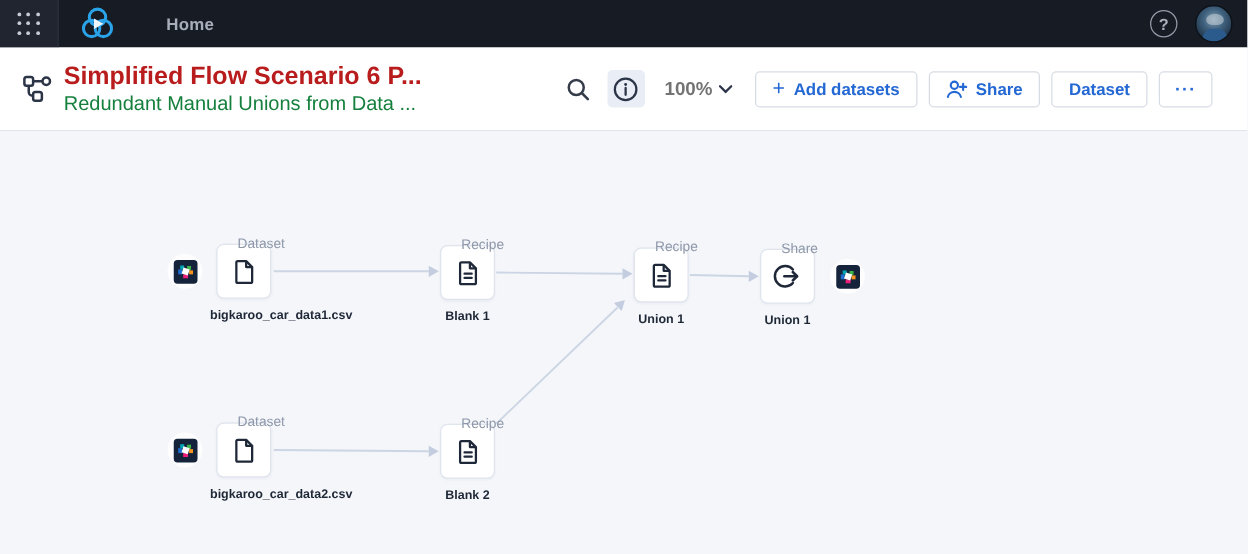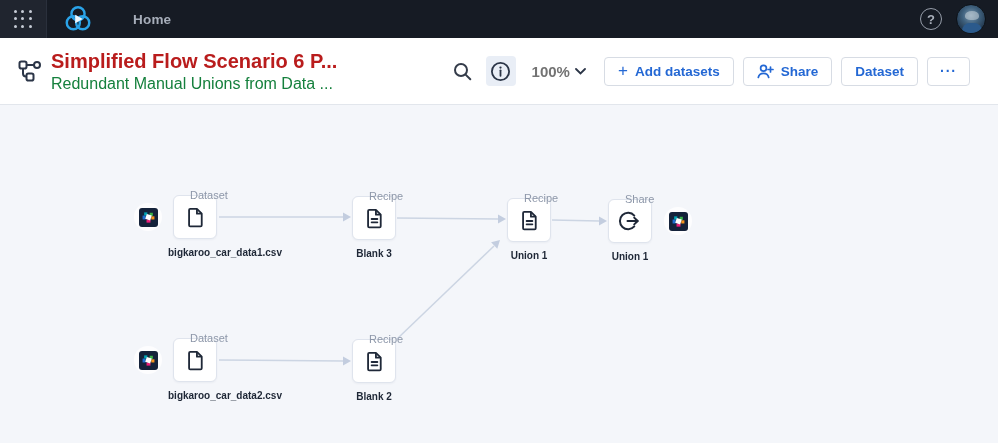--- a/index.html
+++ b/index.html
@@ -213,21 +213,21 @@
 
   <div class="node-group" style="left:352px; top:90px;">
     <div class="node-type">Recipe</div>
     <div class="node-box">
       <svg width="23" height="23" viewBox="0 0 24 24" fill="none" stroke="#1f2838" stroke-width="1.9" stroke-linejoin="round">
         <path d="M6.5,3 h7 l5,5 v12 a1.2,1.2 0 0 1 -1.2,1.2 h-10.8 a1.2,1.2 0 0 1 -1.2,-1.2 v-15.8 a1.2,1.2 0 0 1 1.2,-1.2 z"></path>
         <path d="M13.5,3 v5 h5"></path>
         <path d="M9,12.5 h6 M9,16 h6" stroke-linecap="round"></path>
       </svg>
     </div>
-    <div class="node-name align-center">Blank 3</div>
+    <div class="node-name align-center">Blank 1</div>
   </div>
 
   <div class="node-group" style="left:507px; top:92px;">
     <div class="node-type">Recipe</div>
     <div class="node-box">
       <svg width="23" height="23" viewBox="0 0 24 24" fill="none" stroke="#1f2838" stroke-width="1.9" stroke-linejoin="round">
         <path d="M6.5,3 h7 l5,5 v12 a1.2,1.2 0 0 1 -1.2,1.2 h-10.8 a1.2,1.2 0 0 1 -1.2,-1.2 v-15.8 a1.2,1.2 0 0 1 1.2,-1.2 z"></path>
         <path d="M13.5,3 v5 h5"></path>
         <path d="M9,12.5 h6 M9,16 h6" stroke-linecap="round"></path>
       </svg>

